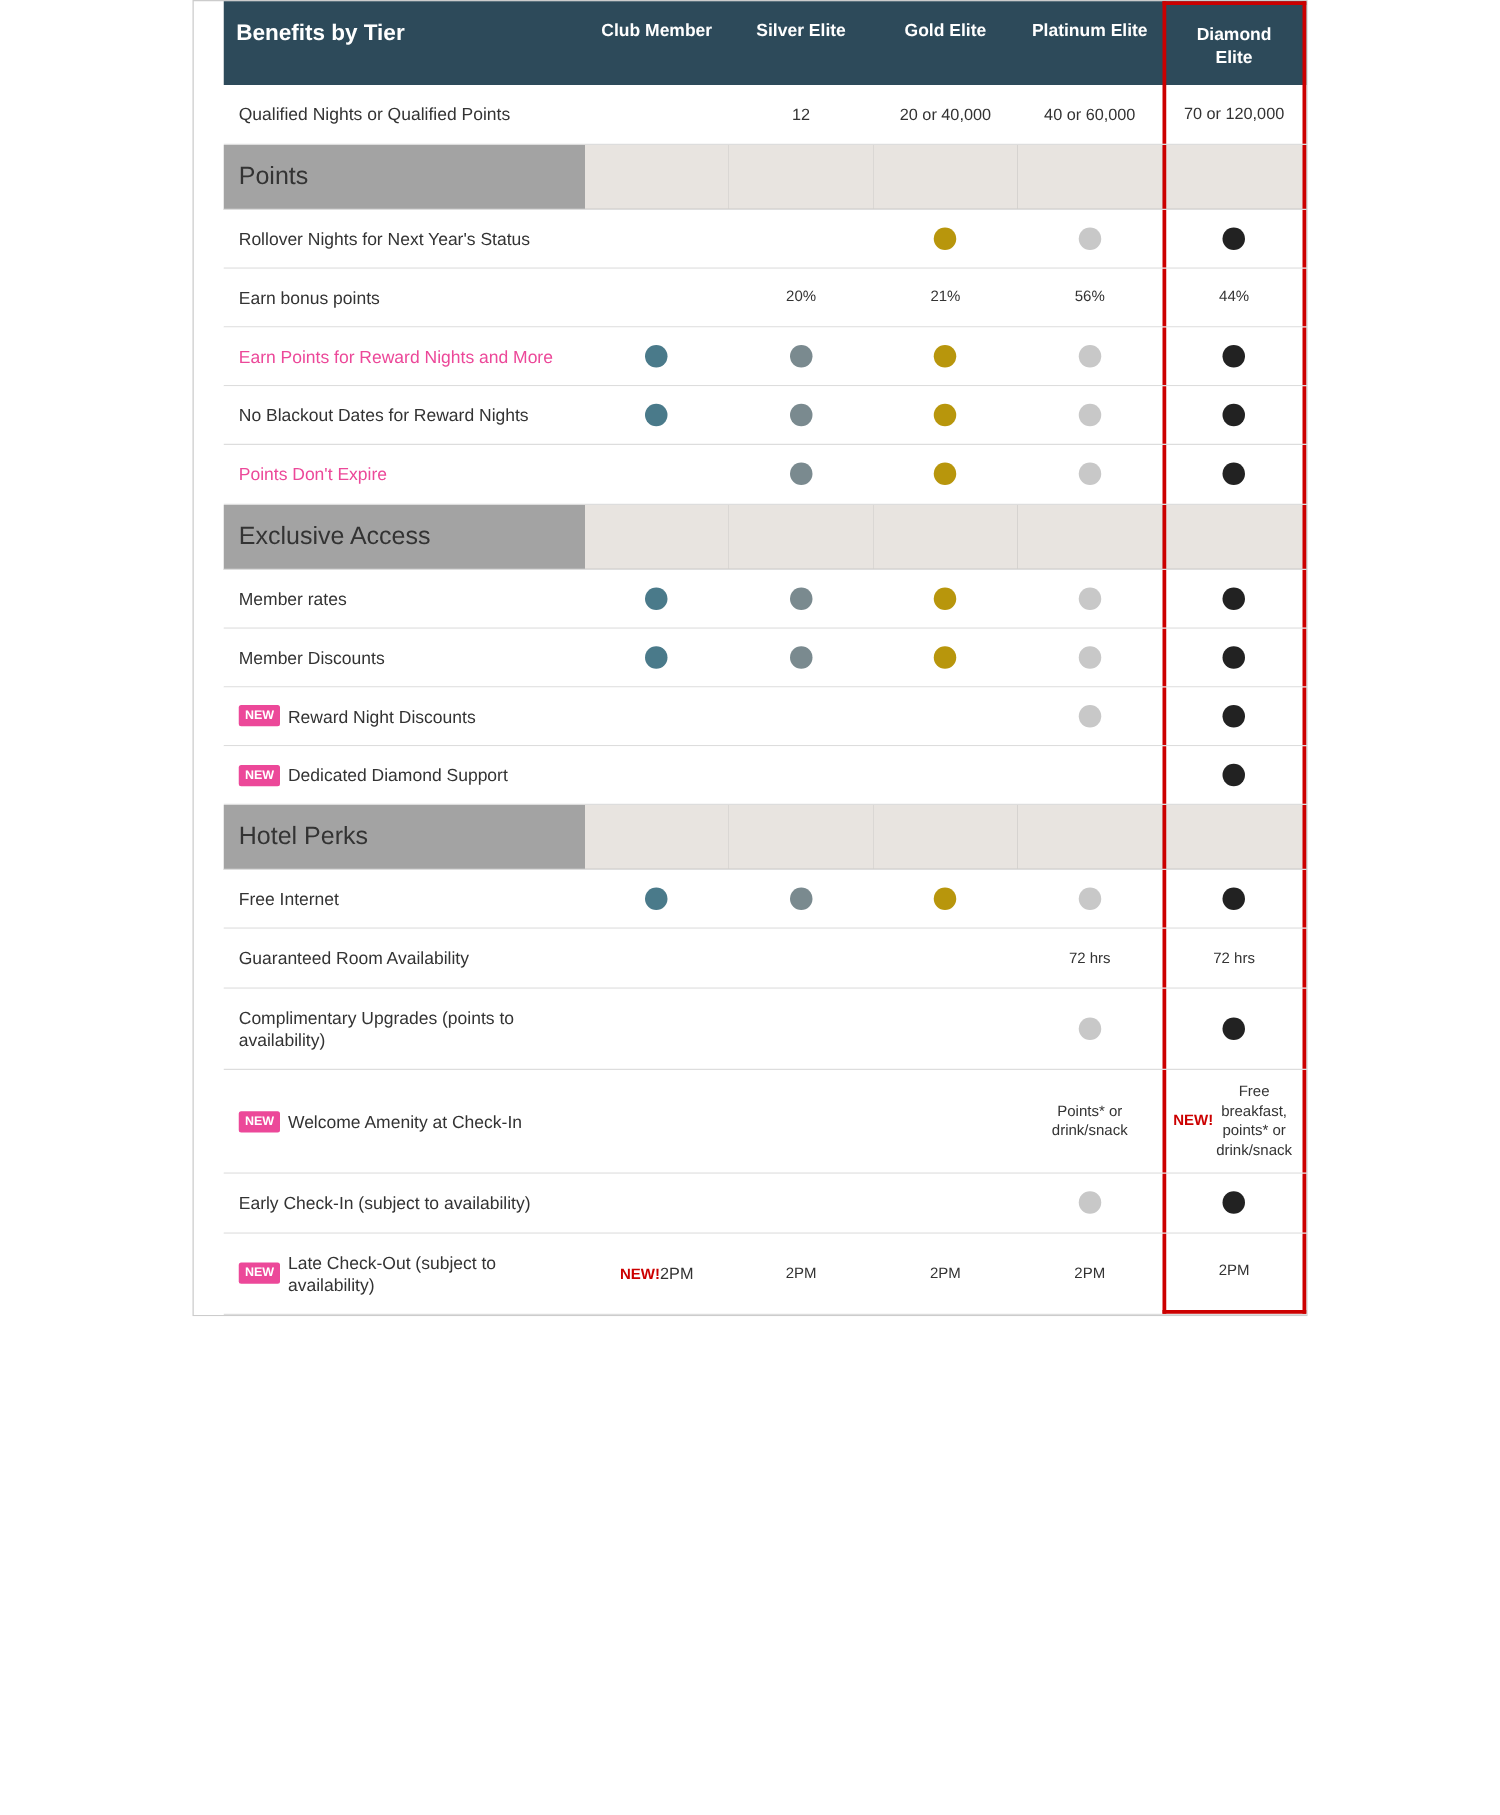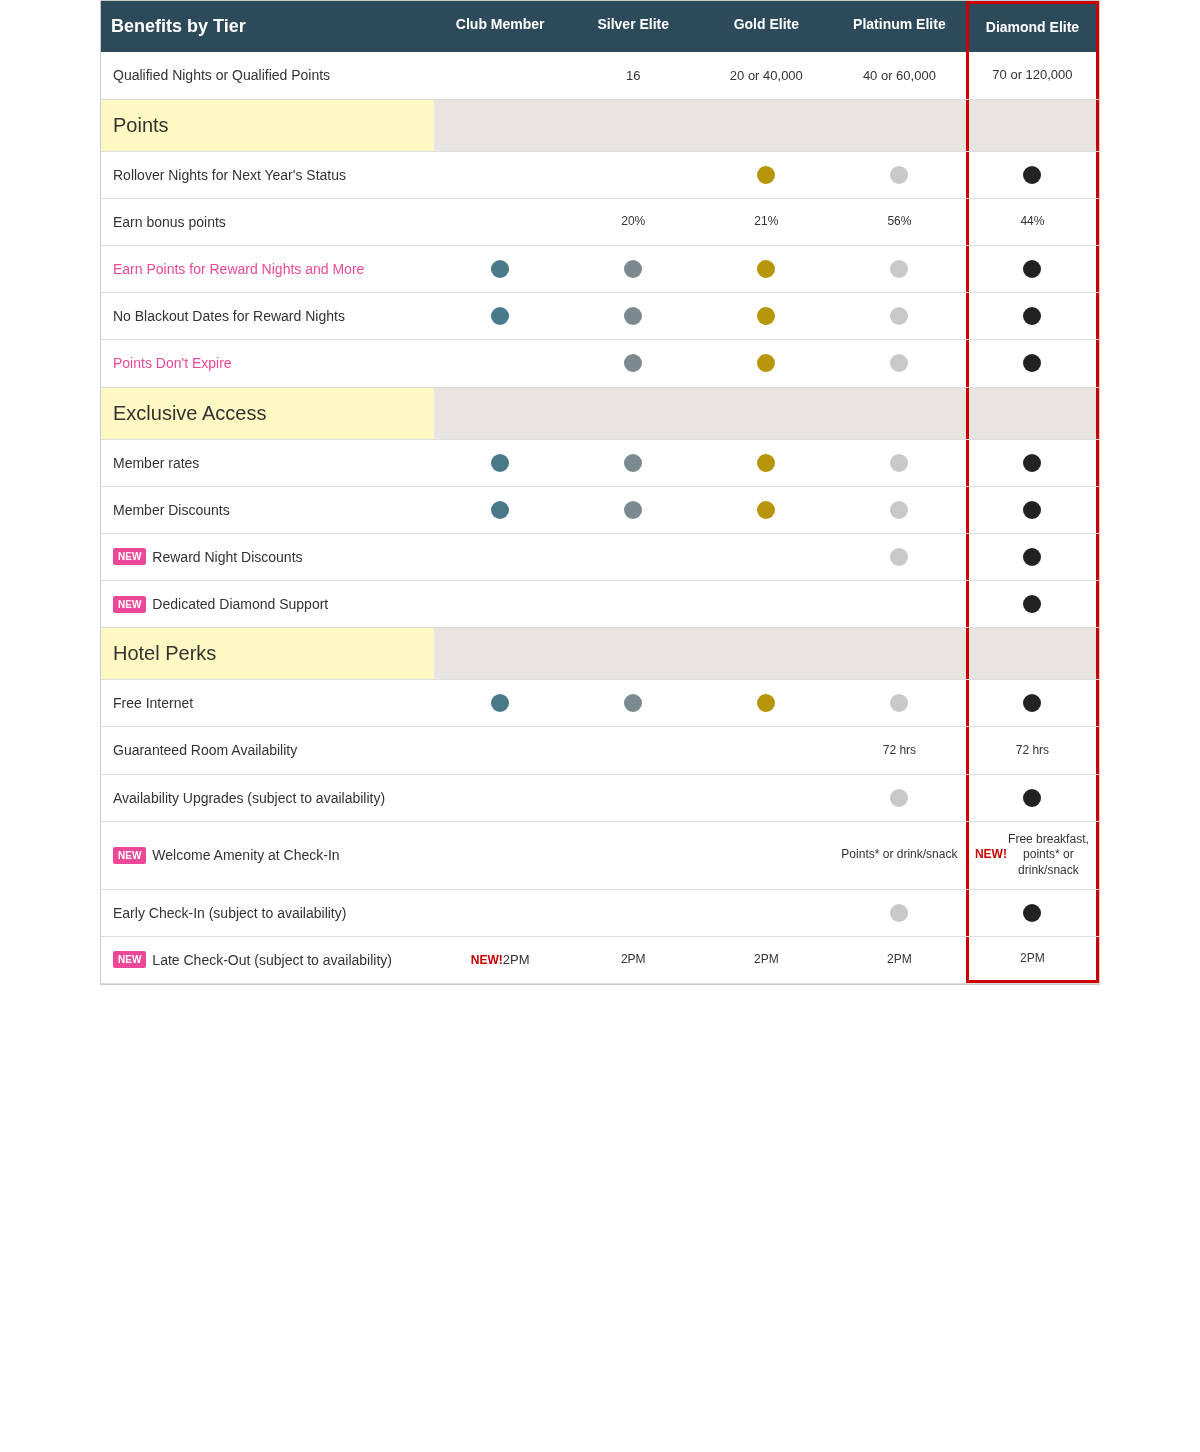--- a/index.html
+++ b/index.html
@@ -1,21 +1,22 @@
 <!DOCTYPE html>
 <html><head>
   <meta charset="utf-8">
   <style>
     * { box-sizing: border-box; margin: 0; padding: 0; }
     body { font-family: Arial, sans-serif; font-size: 14px; background: #fff; }
     
     .table-container {
-      width: 1000px;
+      width: 892px;
       margin: 0 auto;
       border: 1px solid #ccc;
+      padding-left: 24px;
     }
 
     .header-row {
       display: grid;
       grid-template-columns: 2.5fr 1fr 1fr 1fr 1fr 1fr;
       background-color: #2d4a5a;
       color: #fff;
     }
 
     .header-cell {
@@ -40,21 +41,21 @@
     .data-row {
       display: grid;
       grid-template-columns: 2.5fr 1fr 1fr 1fr 1fr 1fr;
       border-bottom: 1px solid #ddd;
       background-color: #fff;
     }
 
     .section-row {
       display: grid;
       grid-template-columns: 2.5fr 1fr 1fr 1fr 1fr 1fr;
-      background-color: #fef9c3;
+      background-color: #a3a3a3;
       border-bottom: 1px solid #ddd;
     }
 
     .section-label {
       padding: 14px 12px;
       font-size: 20px;
       font-weight: normal;
       color: #333;
     }
 
@@ -139,21 +140,21 @@
     <div class="header-cell">Club Member</div>
     <div class="header-cell">Silver Elite</div>
     <div class="header-cell">Gold Elite</div>
     <div class="header-cell">Platinum Elite</div>
     <div class="header-cell diamond">Diamond Elite</div>
   </div>
 
   <div class="data-row">
     <div class="benefit-label">Qualified Nights or Qualified Points</div>
     <div class="cell"></div>
-    <div class="cell">16</div>
+    <div class="cell">12</div>
     <div class="cell">20 or 40,000</div>
     <div class="cell">40 or 60,000</div>
     <div class="cell diamond-col" style="font-size:13px; line-height:1.3;">70 or 120,000</div>
   </div>
 
   <div id="sections-container">
       <div class="section-row">
         <div class="section-label">Points</div>
         <div class="section-cell"></div>
         <div class="section-cell"></div>
@@ -329,21 +330,21 @@
       </div>
       <div class="data-row">
         <div class="benefit-label">Guaranteed Room Availability</div>
         <div class="cell"></div>
         <div class="cell"></div>
         <div class="cell"></div>
         <div class="cell" style="font-size: 12px; line-height: 1.3;">72 hrs</div>
         <div class="cell diamond-col" style="font-size: 12px; line-height: 1.3;">72 hrs</div>
       </div>
       <div class="data-row">
-        <div class="benefit-label">Availability Upgrades (subject to availability)</div>
+        <div class="benefit-label">Complimentary Upgrades (points to availability)</div>
         <div class="cell"></div>
         <div class="cell"></div>
         <div class="cell"></div>
         <div class="cell">
           <span class="dot dot-light"></span>
         </div>
         <div class="cell diamond-col">
           <span class="dot dot-black"></span>
         </div>
       </div>

